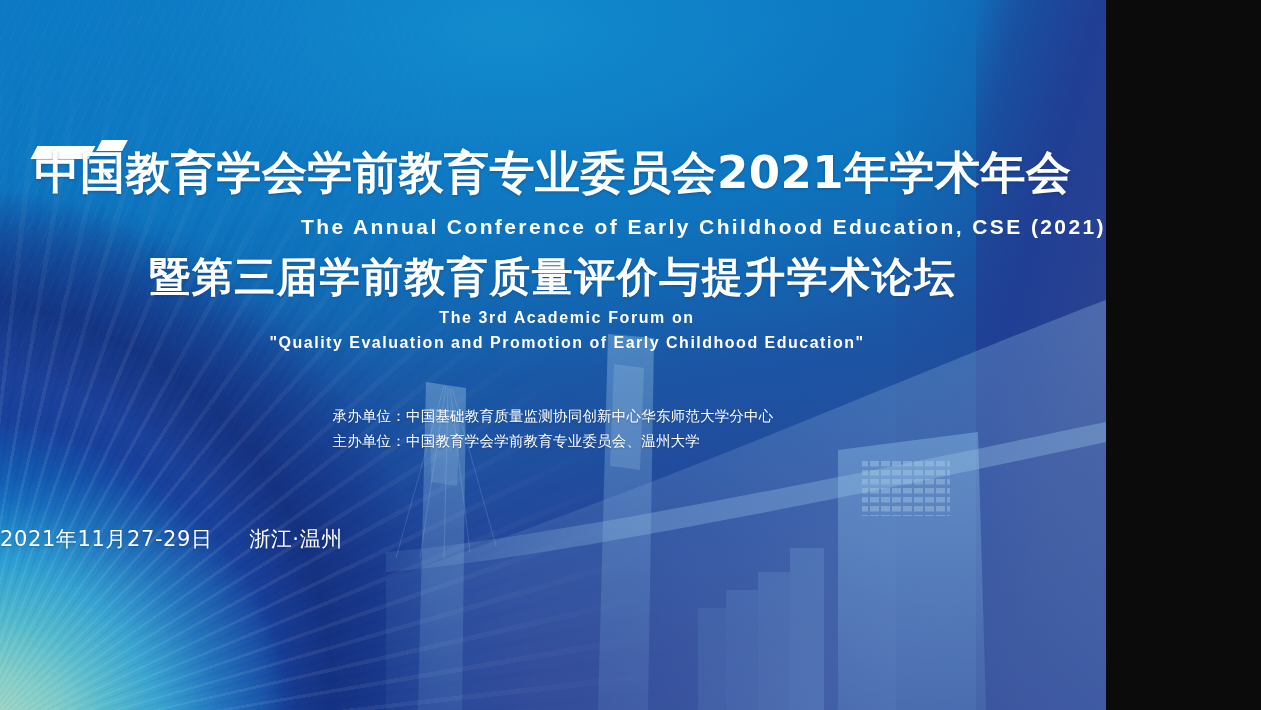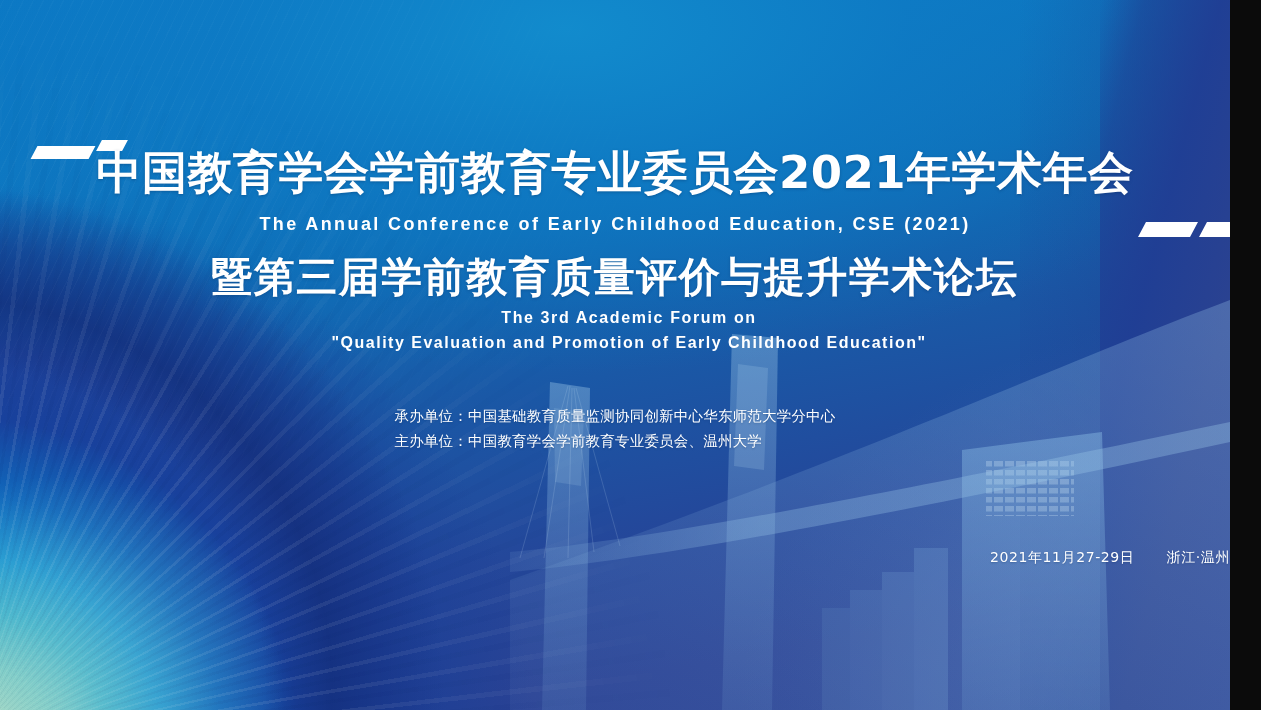--- a/index.html
+++ b/index.html
@@ -2,21 +2,21 @@
 <html><head>
 <meta charset="utf-8">
 <style>
   html, body {
     margin: 0;
     padding: 0;
     background: #0b0b0b;
   }
   #banner {
     position: relative;
-    width: 1230px;
+    width: 1106px;
     height: 710px;
     overflow: hidden;
     font-family: "Liberation Sans", "DejaVu Sans", sans-serif;
     background: #d946ef;
     user-select: none;
   }
 
   
   .bg-layer { position: absolute; inset: 0; }
 
@@ -152,24 +152,24 @@
     font-size: 45px;
     letter-spacing: 0.5px;
     line-height: 1.0;
     text-shadow: 0 1px 3px rgba(5,40,85,0.35);
     white-space: nowrap;
   }
 
   .title-en {
     position: absolute;
     top: 215px; left: 0; right: 0;
-    text-align: center;
+    text-align: right;
     color: #ffffff;
     font-weight: 700;
-    font-size: 18px;
+    font-size: 21px;
     letter-spacing: 2.4px;
     line-height: 1.1;
     white-space: nowrap;
   }
 
   .subtitle-cn {
     position: absolute;
     top: 255px; left: 0; right: 0;
     text-align: center;
     color: #ffffff;
@@ -212,25 +212,25 @@
     line-height: 25px;
     letter-spacing: 0.2px;
     white-space: nowrap;
     text-shadow: 0 1px 2px rgba(5,40,85,0.28);
   }
   .org-row { display: block; }
   .org-row.indent { padding-left: 76px; }
 
   .datebar {
     position: absolute;
-    top: 549px; left: 0; right: 0;
-    text-align: right;
+    top: 525px; left: 0; right: 0;
+    text-align: left;
     color: #ffffff;
     font-family: "DejaVu Sans", "Liberation Sans", sans-serif;
-    font-size: 14px;
+    font-size: 21px;
     font-weight: 400;
     letter-spacing: 0.6px;
     white-space: nowrap;
     text-shadow: 0 1px 2px rgba(5,40,85,0.28);
   }
   .datebar .gap { display: inline-block; width: 22px; }
 </style>
 </head>
 <body>
 

